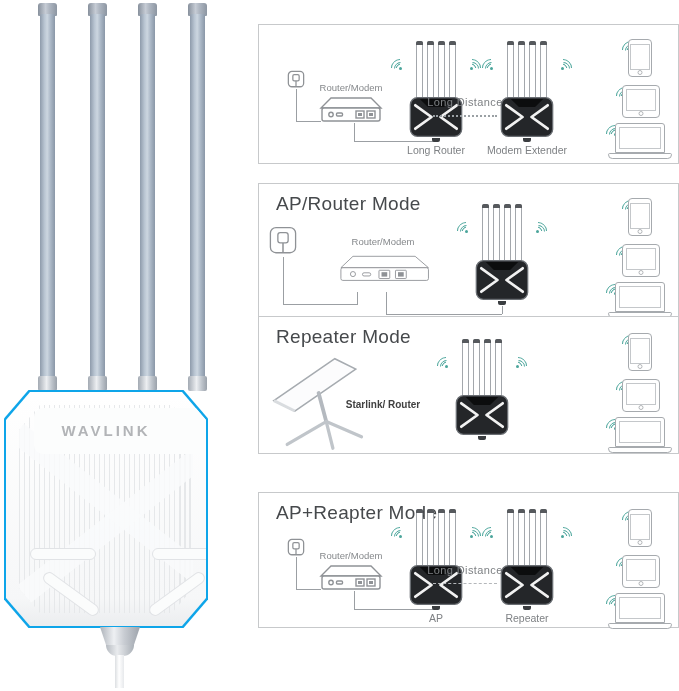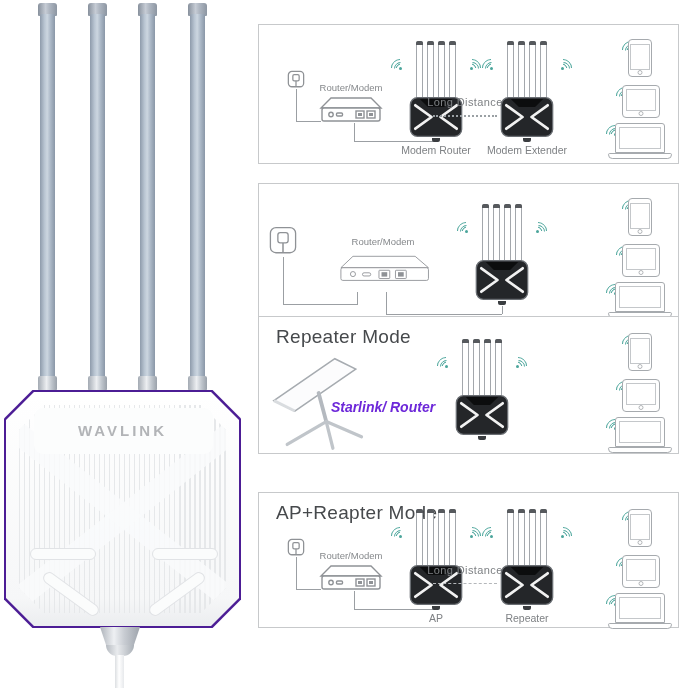--- a/index.html
+++ b/index.html
@@ -17,21 +17,21 @@
   .product{position:absolute;left:0;top:0;width:250px;height:691px;}
   .antenna{position:absolute;width:15px;top:0;height:392px;}
   .an1{left:40px;} .an2{left:90px;} .an3{left:140px;} .an4{left:190px;}
   .antenna .cap{position:absolute;left:-2px;top:3px;width:19px;height:13px;border-radius:3px 3px 1px 1px;
     background:linear-gradient(90deg,#87909c,#c6ccd5 40%,#aeb6c1 60%,#8d96a2);}
   .antenna .shaft{position:absolute;left:0;top:14px;width:15px;height:364px;border-radius:2px;
     background:linear-gradient(90deg,#8e9bab,#b9c5d2 30%,#ccd6e0 48%,#a9b6c5 72%,#8a97a7);}
   .antenna .foot{position:absolute;left:-2px;top:376px;width:19px;height:15px;border-radius:2px;
     background:linear-gradient(90deg,#a3aab3,#eceef1 45%,#c2c8cf 70%,#9aa1aa);}
 
-  .body-outer{position:absolute;left:4px;top:390px;width:237px;height:238px;background:#4c1d95;
+  .body-outer{position:absolute;left:4px;top:390px;width:204px;height:238px;background:#0ea5e9;
     clip-path:polygon(12% 0,88% 0,100% 12%,100% 88%,88% 100%,12% 100%,0 88%,0 12%);
     filter:drop-shadow(2px 5px 6px rgba(60,65,75,.16));}
   .body-inner{position:absolute;inset:2px;background:linear-gradient(180deg,#ffffff,#f6f7f8 88%,#ebedef);
     clip-path:polygon(12% 0,88% 0,100% 12%,100% 88%,88% 100%,12% 100%,0 88%,0 12%);}
   .face{position:absolute;inset:13px;clip-path:polygon(12% 0,88% 0,100% 12%,100% 88%,88% 100%,12% 100%,0 88%,0 12%);
     background:repeating-linear-gradient(90deg,#e6e8ea 0 1.5px,transparent 1.5px 5px);}
   .band{position:absolute;width:330px;height:22px;background:#f9fafb;opacity:.85;}
   .band.b1{left:-60px;top:100px;transform:rotate(38deg);}
   .band.b2{left:-60px;top:100px;transform:rotate(-38deg);}
   .slot{position:absolute;background:#fbfcfc;border:1px solid #e1e3e6;border-radius:6px;height:10px;}
@@ -55,21 +55,21 @@
   .panel{position:absolute;left:258px;width:419px;background:#fff;border:1px solid #c7c9cb;}
   .p1{top:24px;height:138px;}
   .p2{top:183px;height:134px;}
   .p3{top:316px;height:136px;}
   .p4{top:492px;height:134px;}
   .ptitle{position:absolute;left:17px;top:9px;font-size:19px;color:var(--title);letter-spacing:.3px;}
 
   .rlabel{position:absolute;transform:translateX(-50%);font-size:9.5px;color:var(--label);white-space:nowrap;}
   .devlabel{position:absolute;transform:translateX(-50%);font-size:10.5px;color:#7e8184;white-space:nowrap;}
   .linklabel{position:absolute;transform:translateX(-50%);font-size:11px;color:#7e8184;letter-spacing:.4px;white-space:nowrap;}
-  .slabel{position:absolute;transform:translateX(-50%);font-size:14px;font-weight:700;color:#6d28d9;white-space:nowrap;font-style:italic;}
+  .slabel{position:absolute;transform:translateX(-50%);font-size:10px;font-weight:700;color:#404040;white-space:nowrap;}
 
   .wire{position:absolute;}
   .wv{border-left:1.2px solid var(--stroke);width:0;}
   .wh{border-top:1.2px solid var(--stroke);height:0;}
   .dotlink{position:absolute;border-top:2px dotted #9aa0a4;height:0;}
   .dashlink{position:absolute;border-top:1.4px dashed #b4b7ba;height:0;}
 
   
   .apdev{position:absolute;width:54px;height:101px;}
   .apdev .ant{position:absolute;top:0;width:5px;height:57px;background:#fff;border:1px solid #a3a7ac;border-radius:2px;}
@@ -200,21 +200,21 @@
         <i class="ant q3"></i>
         <i class="ant q4"></i>
       <svg class="apbody" viewBox="0 0 60 46">
         <rect x="1.5" y="1.5" width="57" height="43" rx="8" fill="#242629" stroke="#6a6e73" stroke-width="1.5"></rect>
         <path d="M12,3 L48,3 L39,12 L21,12 Z" fill="#0c0d0e"></path>
         <path d="M7,10 L25,23 L7,36" stroke="#f2f2f2" stroke-width="3" fill="none" stroke-linejoin="round" stroke-linecap="round"></path>
         <path d="M53,10 L35,23 L53,36" stroke="#f2f2f2" stroke-width="3" fill="none" stroke-linejoin="round" stroke-linecap="round"></path>
       </svg>
       <i class="nub"></i>
     </div>
-    <div class="devlabel" style="left:177px;top:119px">Modem Router</div>
+    <div class="devlabel" style="left:177px;top:119px">Long Router</div>
 
     <div class="linklabel" style="left:206px;top:71px">Long Distance</div>
     <i class="dotlink" style="left:174px;top:90px;width:64px"></i>
 
     <div class="apdev" style="left:241px;top:16px">
       <span class="wifi wl">
           <i></i>
           <i></i>
           <i></i>
           <b></b>
@@ -261,20 +261,21 @@
           <b></b>
         </span>
       <div class="laptop">
           <i class="lscr"></i>
           <i class="lbase"></i>
         </div>
     </div>
   </div>
 
   <div class="panel p2">
+    <div class="ptitle">AP/Router Mode</div>
 
     <svg style="left:10px;top:42px;width:28px;height:32px" viewBox="0 0 30 34">
       <rect x="1.5" y="1.5" width="27" height="27" rx="6" class="outline"></rect>
       <rect x="9.5" y="7" width="11" height="11" rx="2.5" class="outline"></rect>
       <path d="M15,18 v10" stroke="#8f9296" stroke-width="1.6" fill="none"></path>
     </svg>
     <i class="wire wv" style="left:23.5px;top:73px;height:47px"></i>
     <i class="wire wh" style="left:23.5px;top:120px;width:75px"></i>
     <i class="wire wv" style="left:98px;top:108px;height:12px"></i>
 

